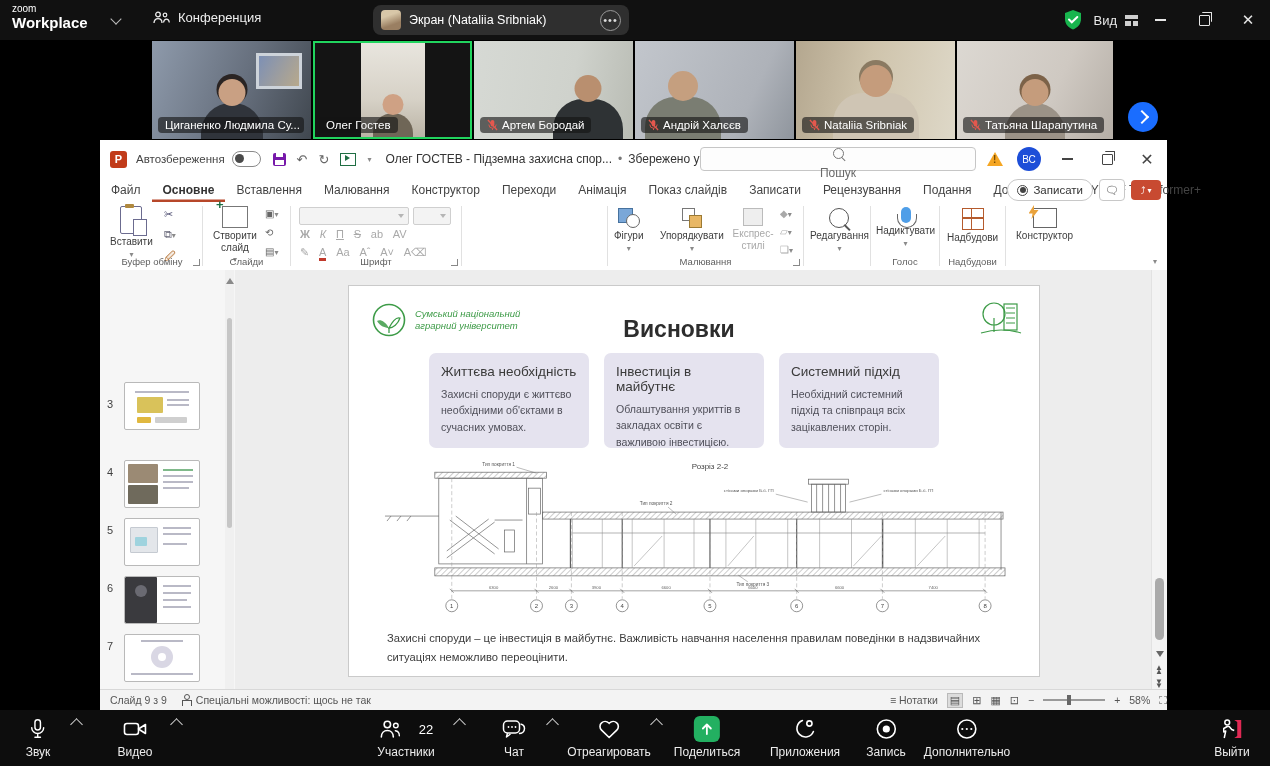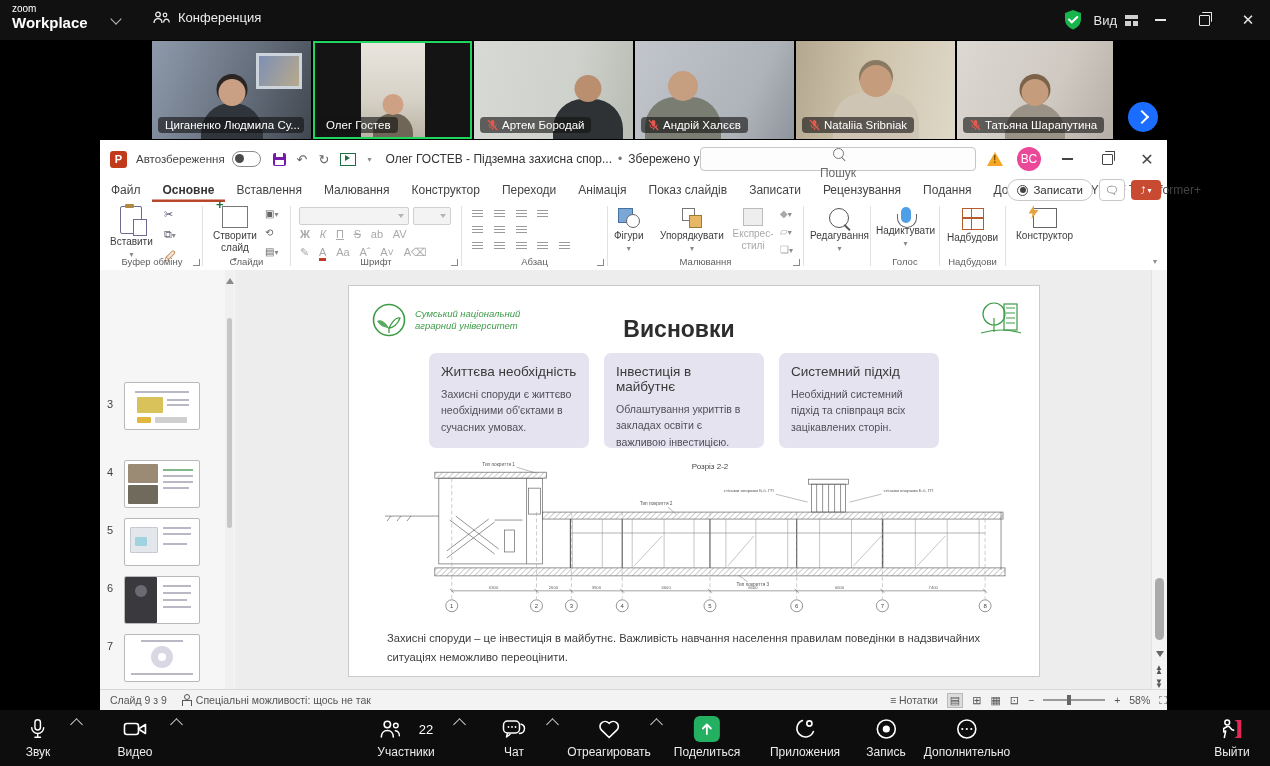--- a/index.html
+++ b/index.html
@@ -71,21 +71,21 @@
   .ssico:before{content:'';position:absolute;left:4px;top:1px;border-left:5px solid #1f6e43;border-top:3px solid transparent;border-bottom:3px solid transparent;}
   .ttltxt{font-size:12px;color:#333;margin-left:14px;white-space:nowrap;}
   .savedtxt{font-size:12px;color:#333;}
   .searchbox{position:absolute;left:600px;top:7px;width:276px;height:24px;border:1px solid #c6c6c6;border-radius:4px;background:#fdfdfd;
              display:flex;align-items:center;gap:7px;padding:0 9px;box-sizing:border-box;color:#6a6a6a;font-size:12px;flex-direction:column;}
   .mag{width:9px;height:9px;border:1.4px solid #777;border-radius:50%;position:relative;flex:none;}
   .mag:before{content:'';position:absolute;left:8px;top:8px;width:5px;height:1.4px;background:#777;transform:rotate(45deg);transform-origin:0 0;}
   .ttlright{position:absolute;right:0;top:0;height:38px;display:flex;align-items:center;}
   .warn{width:0;height:0;border-left:8px solid transparent;border-right:8px solid transparent;border-bottom:14px solid #f5a623;position:relative;margin-right:14px;}
   .warn:before{content:'!';position:absolute;left:-2px;top:2px;font-size:10px;color:#7a4c00;font-weight:700;}
-  .acctbadge{width:24px;height:24px;border-radius:50%;background:#ec4899;color:#fff;font-size:12px;display:flex;align-items:center;justify-content:center;margin-right:6px;}
+  .acctbadge{width:24px;height:24px;border-radius:50%;background:#1d4ed8;color:#fff;font-size:10px;display:flex;align-items:center;justify-content:center;margin-right:6px;}
   .pwin{width:40px;height:38px;display:flex;align-items:center;justify-content:center;color:#444;}
   .pwin .mini{background:#444;}
   .pwin .rest,.pwin .rest:before{border-color:#444;}
   
   .tabs{position:absolute;left:0;top:38px;width:100%;height:24px;display:flex;align-items:center;font-size:12px;color:#444;}
   .tab{padding:0 11px;height:24px;display:flex;align-items:center;white-space:nowrap;}
   .tab.active{font-weight:700;color:#333;box-shadow:inset 0 -2.5px 0 #b7472a;}
   .tabsright{position:absolute;right:6px;top:38px;height:24px;display:flex;align-items:center;gap:6px;}
   .recbtn{border:1px solid #c8c8c8;border-radius:12px;height:20px;display:flex;align-items:center;gap:5px;padding:0 9px;font-size:11.5px;color:#333;background:#fff;}
   .recdot{width:9px;height:9px;border:1.5px solid #444;border-radius:50%;position:relative;}
@@ -186,20 +186,25 @@
     <span class="chev topchev"></span>
     <div class="meeting">
       <svg width="17" height="14" viewBox="0 0 17 14">
         <circle cx="5" cy="3.5" r="2.3" fill="none" stroke="#ededed" stroke-width="1.3"></circle>
         <path d="M1 12c0-2.7 1.8-4.4 4-4.4s4 1.7 4 4.4" fill="none" stroke="#ededed" stroke-width="1.3"></path>
         <circle cx="12" cy="4" r="1.8" fill="none" stroke="#ededed" stroke-width="1.2"></circle>
         <path d="M10.5 11.5c.3-2.2 1.6-3.4 3-3.4 1.5 0 2.6 1.3 2.8 3.4" fill="none" stroke="#ededed" stroke-width="1.2"></path>
       </svg>
       <span>Конференция</span>
     </div>
+    <div class="sharetab">
+      <span class="avatar"></span>
+      <span class="txt">Экран (Nataliia Sribniak)</span>
+      <span class="dots">•••</span>
+    </div>
     <div class="topright">
       <svg width="20" height="22" viewBox="0 0 20 22">
         <path d="M10 1l8 3v6c0 5.2-3.4 8.8-8 10.5C5.4 18.8 2 15.2 2 10V4z" fill="#18b54e"></path>
         <path d="M6 10.5l2.8 2.8L14.3 8" fill="none" stroke="#fff" stroke-width="2" stroke-linecap="round"></path>
       </svg>
       <span class="viewlbl">Вид</span>
       <span class="gridico"></span>
       <div class="winbtn">
           <span class="mini"></span>
         </div>
@@ -385,42 +390,20 @@
           <span class="fglyph">Aa</span>
           <span class="fglyph">Aˆ</span>
           <span class="fglyph">A˅</span>
           <span class="fglyph">A⌫</span>
         </div>
         <div class="grplbl">Шрифт</div>
         <span class="launch" style="right:3px"></span>
       </div>
       <div class="gdiv" style="left:361px"></div>
 
-      <div class="grp" style="left:362px;width:145px">
-        <div style="position:absolute;left:10px;top:8px">
-          <span class="mini3"></span>
-          <span class="mini3"></span>
-          <span class="mini3"></span>
-          <span class="mini3"></span>
-        </div>
-        <div style="position:absolute;left:10px;top:24px">
-          <span class="mini3"></span>
-          <span class="mini3"></span>
-          <span class="mini3 dis"></span>
-        </div>
-        <div style="position:absolute;left:10px;top:40px">
-          <span class="mini3"></span>
-          <span class="mini3"></span>
-          <span class="mini3"></span>
-          <span class="mini3"></span>
-          <span class="mini3"></span>
-        </div>
-        <div class="grplbl">Абзац</div>
-        <span class="launch" style="right:3px"></span>
-      </div>
       <div class="gdiv" style="left:507px"></div>
 
       <div class="grp" style="left:508px;width:195px">
         <div class="bigbtn" style="left:6px;top:6px">
           <span class="shapes2"></span>
           <span>Фігури</span>
             <span class="dd">▾</span>
         </div>
         <div class="bigbtn" style="left:52px;top:6px">
           <span class="arrange2"></span>

